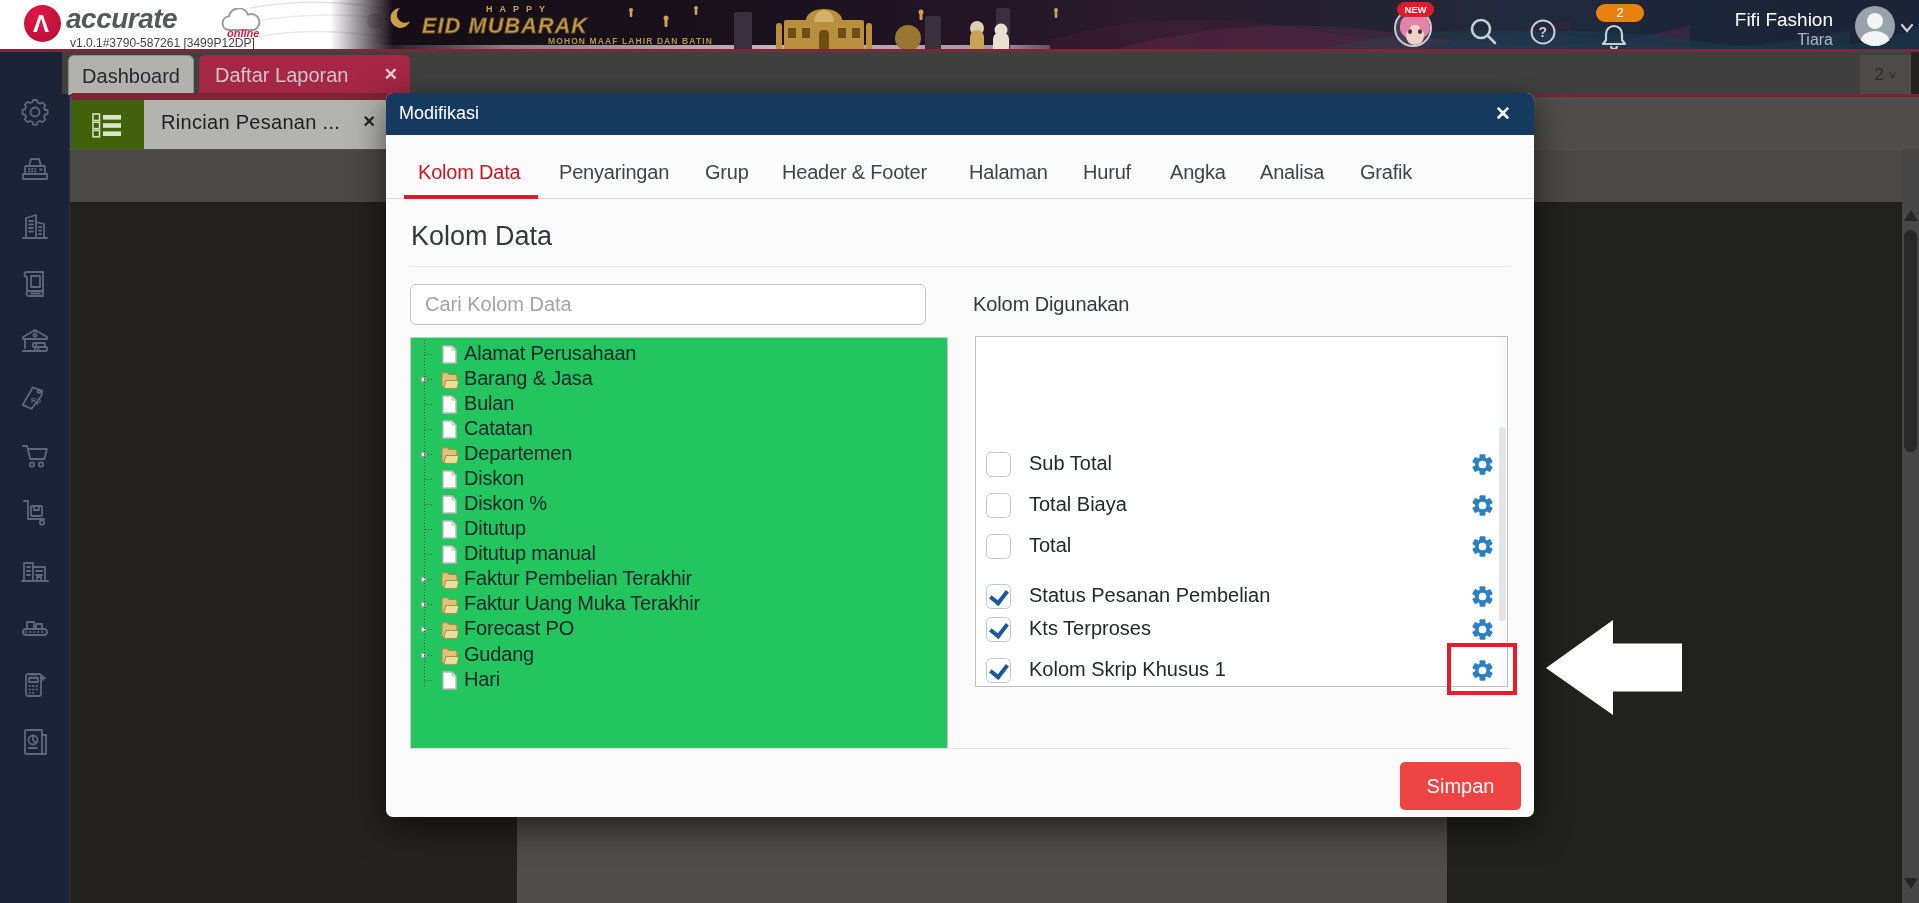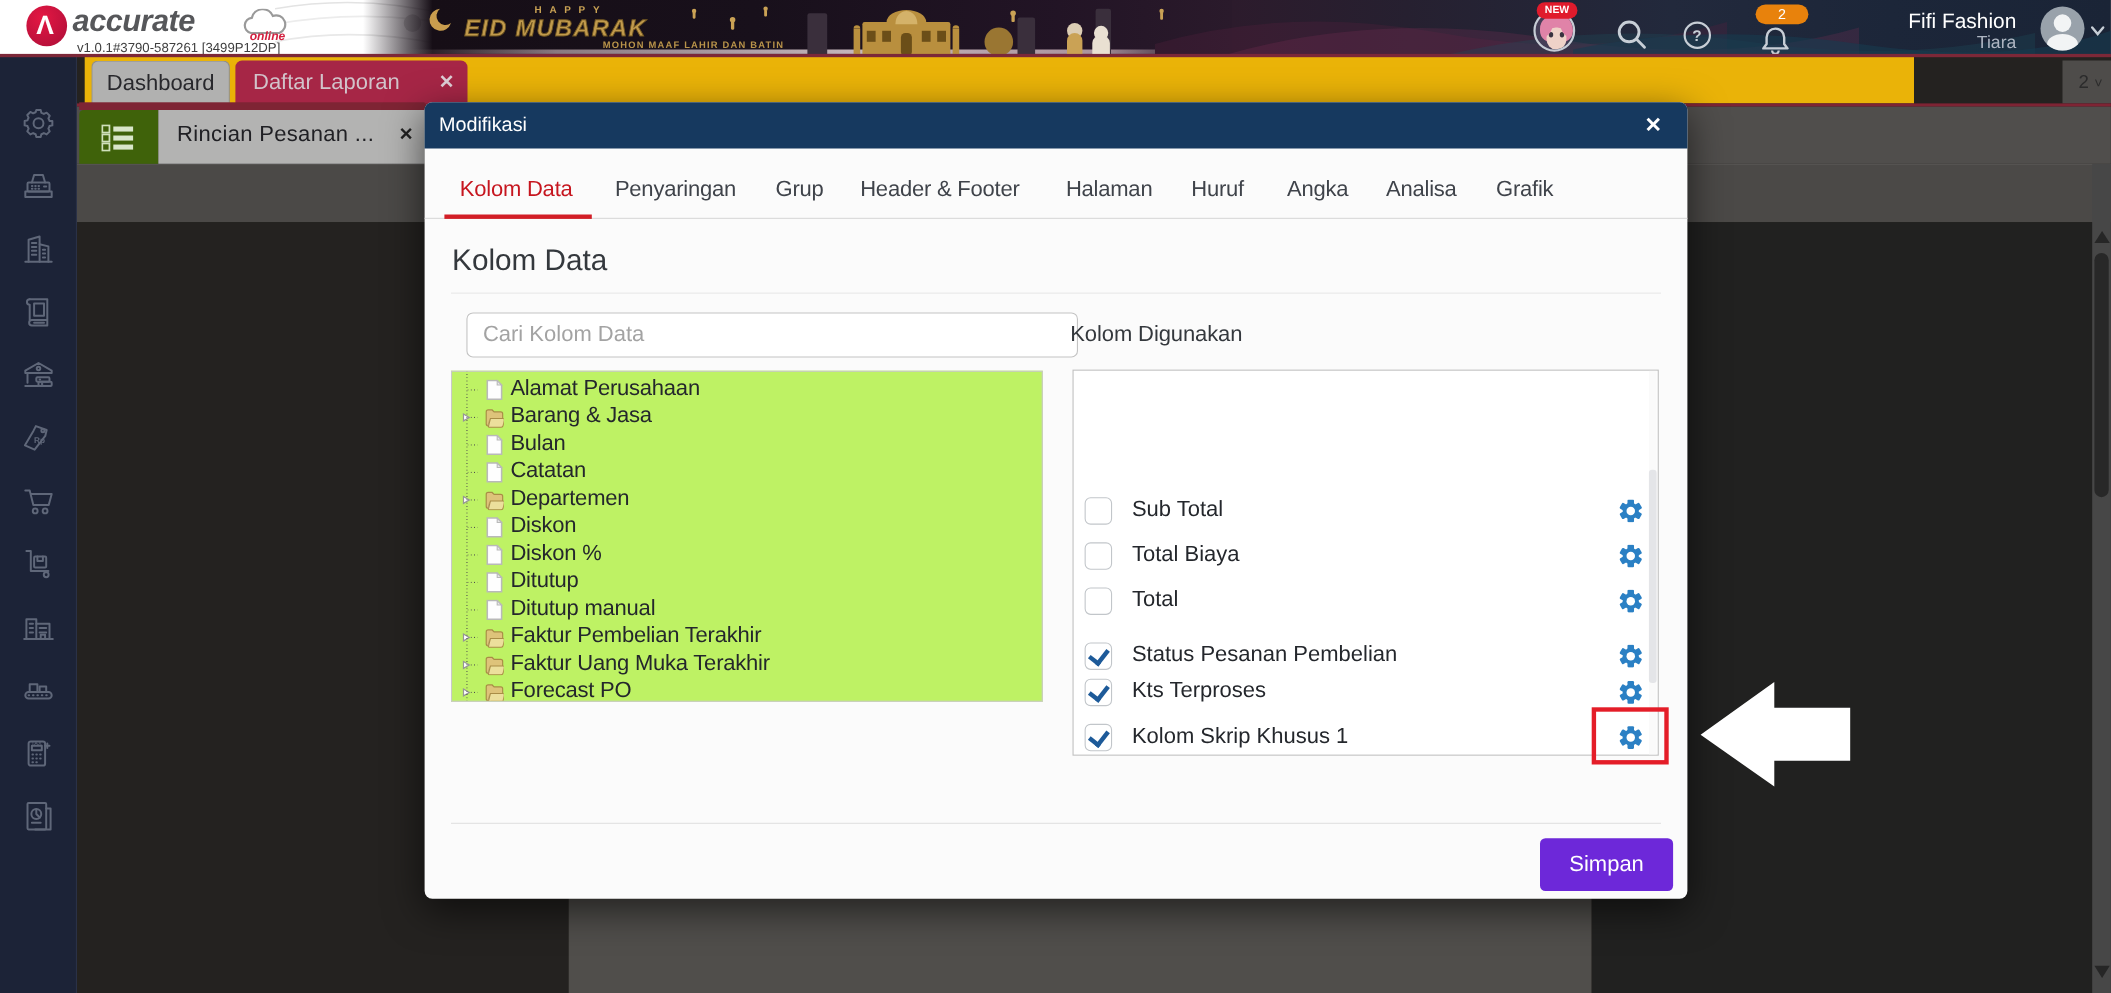--- a/index.html
+++ b/index.html
@@ -7,21 +7,21 @@
 .abs { position:absolute; }
 
 #header { position:absolute; left:0; top:0; width:1919px; height:51px; background:#fff; overflow:hidden; }
 #redline { position:absolute; left:0; top:49px; width:1919px; height:3px; background:#7c2838; z-index:5; }
 #banner { position:absolute; left:330px; top:0; width:790px; height:51px; background:linear-gradient(90deg, rgba(22,14,20,0) 0%, #160e16 8%, #18101b 45%, #221425 80%, #2a1a2b 100%); }
 #hright { position:absolute; left:1120px; top:0; width:799px; height:51px; background:linear-gradient(90deg,#2c1b2c 0%, #262030 20%, #22293c 50%, #1c2639 75%, #1a2436 100%); }
 
 #sidebar { position:absolute; left:0; top:51px; width:70px; height:852px; background:#1c2337; border-right:1px solid #2a3147; }
 #sidebar svg { position:absolute; left:20px; }
 
-#row1 { position:absolute; left:77px; top:51px; width:1663px; height:43px; background:#eab308; }
+#row1 { position:absolute; left:62px; top:51px; width:1849px; height:43px; background:#404040; }
 #crimline { position:absolute; left:70px; top:94px; width:1849px; height:3px; background:#7e2434; }
 #crimbar { position:absolute; left:72px; top:93px; width:314px; height:7px; background:#7e2434; z-index:2; }
 .tab1 { position:absolute; top:4px; height:40px; border-radius:6px 6px 0 0; font-size:20px; line-height:40px; }
 #tabDash { left:6px; width:126px; background:#b1b1b0; border:1px solid #8d8d8c; border-bottom:none; color:#28282c; text-align:center; }
 #tabDaftar { left:137px; width:211px; background:#a62646; color:#d2c3ca; }
 #tabDaftar .lbl { position:absolute; left:16px; top:0; }
 #tabDaftar .x { position:absolute; right:12px; top:0px; font-weight:bold; color:#decfd6; font-size:17px; }
 
 #row2 { position:absolute; left:70px; top:97px; width:1849px; height:52px; background:#504e4c; }
 #band { position:absolute; left:70px; top:149px; width:1849px; height:53px; background:#4b4947; border-top:1px solid #555351; }
@@ -44,41 +44,41 @@
 #mhead { position:absolute; left:0; top:0; width:1148px; height:42px; background:#16395f; border-radius:7px 7px 0 0; }
 #mhead .t { position:absolute; left:13px; top:10px; font-size:18px; color:#fff; }
 #mhead .x { position:absolute; right:23px; top:9px; font-size:19px; color:#fff; font-weight:bold; }
 #mtabs { position:absolute; left:0; top:59px; height:47px; }
 #mtabs span { position:absolute; top:0; font-size:20px; letter-spacing:-0.2px; line-height:40px; color:#3f434a; white-space:nowrap; }
 #mtabs span.act { color:#c6161f; }
 #tabline { position:absolute; left:0; top:105px; width:1148px; height:1px; background:#d9d9d9; }
 #redunder { position:absolute; left:18px; top:102px; width:134px; height:4px; background:#d21e26; }
 #mh2 { position:absolute; left:25px; top:128px; font-size:27px; color:#34383d; }
 #mdiv1 { position:absolute; left:24px; top:173px; width:1100px; height:1px; background:#e8e8e8; }
-#msearch { position:absolute; left:24px; top:191px; width:556px; height:41px; border:1px solid #c3c3c3; border-radius:6px; background:#fff;margin-left:14px; }
+#msearch { position:absolute; left:24px; top:191px; width:516px; height:41px; border:1px solid #c3c3c3; border-radius:6px; background:#fff; }
 #msearch .ph { position:absolute; left:14px; top:8px; font-size:20px; color:#a3a3a3; }
 #klbl { position:absolute; left:587px; top:200px; font-size:20px; letter-spacing:-0.1px; color:#34383d; }
 
-#tree { position:absolute; left:24px; top:244px; width:538px; height:301px; border:1px solid #c9c9c9; background:#bef264; overflow:hidden; }
+#tree { position:absolute; left:24px; top:244px; width:538px; height:412px; border:1px solid #c9c9c9; background:#22c55e; overflow:hidden; }
 .trow { position:absolute; left:0; height:25px; font-size:20px; letter-spacing:-0.2px; color:#24272c; white-space:nowrap; }
 .trow .txt { position:absolute; left:53px; top:0px; }
 .ticon { position:absolute; left:30px; top:3px; width:17px; height:19px; }
 .texp { position:absolute; left:9px; top:8px; width:8px; height:9px; }
 
 #rlist { position:absolute; left:589px; top:243px; width:533px; height:351px; border:1px solid #c0c0c0; background:#fff; overflow:hidden; }
 .rrow { position:absolute; left:0; width:533px; height:41px; }
 .cb { position:absolute; left:10px; top:8px; width:25px; height:25px; border:1.5px solid #c2c6ca; border-radius:5.5px; background:#fff; }
 .cb.ck { border:1.5px solid #c2c6ca; }
 .cb.ck:after { content:""; position:absolute; left:6px; top:2px; width:8px; height:13px; border:solid #1d5a99; border-width:0 4px 4px 0; transform:rotate(38deg); }
 .rrow .txt { position:absolute; left:53px; top:8px; font-size:20px; letter-spacing:0px; color:#24272c; }
 .rrow svg { position:absolute; left:496px; top:10px; }
 #rlsb { position:absolute; right:1px; top:0px; width:7px; height:349px; background:#fafafa; } #rlsb .th { position:absolute; left:0px; top:90px; width:7px; height:194px; background:#e4e5e8; border-radius:3px; }
 #redbox { position:absolute; left:1061px; top:550px; width:70px; height:52px; border:4.5px solid #e41d28; z-index:12; }
 #mdiv2 { position:absolute; left:24px; top:655px; width:1100px; height:1px; background:#e2e2e2; }
-#simpan { position:absolute; left:1014px; top:669px; width:121px; height:48px; background:#6d28d9; border-radius:5px; color:#fff; font-size:20px; text-align:center; line-height:48px; }
+#simpan { position:absolute; left:1014px; top:669px; width:121px; height:48px; background:#ef4444; border-radius:5px; color:#fff; font-size:20px; text-align:center; line-height:48px; }
 
 #arrow { position:absolute; left:1540px; top:614px; z-index:15; }
 </style>
 </head>
 <body>
 
 <div id="header">
   <svg class="abs" style="left:250px;top:0" width="330" height="51" viewBox="0 0 330 51">
     <path d="M0 8 Q 80 -6 160 14 T 330 10" fill="none" stroke="#e3e3e3" stroke-width="1.5"></path>
     <path d="M0 22 Q 90 6 180 26 T 330 22" fill="none" stroke="#ececec" stroke-width="1.5"></path>

